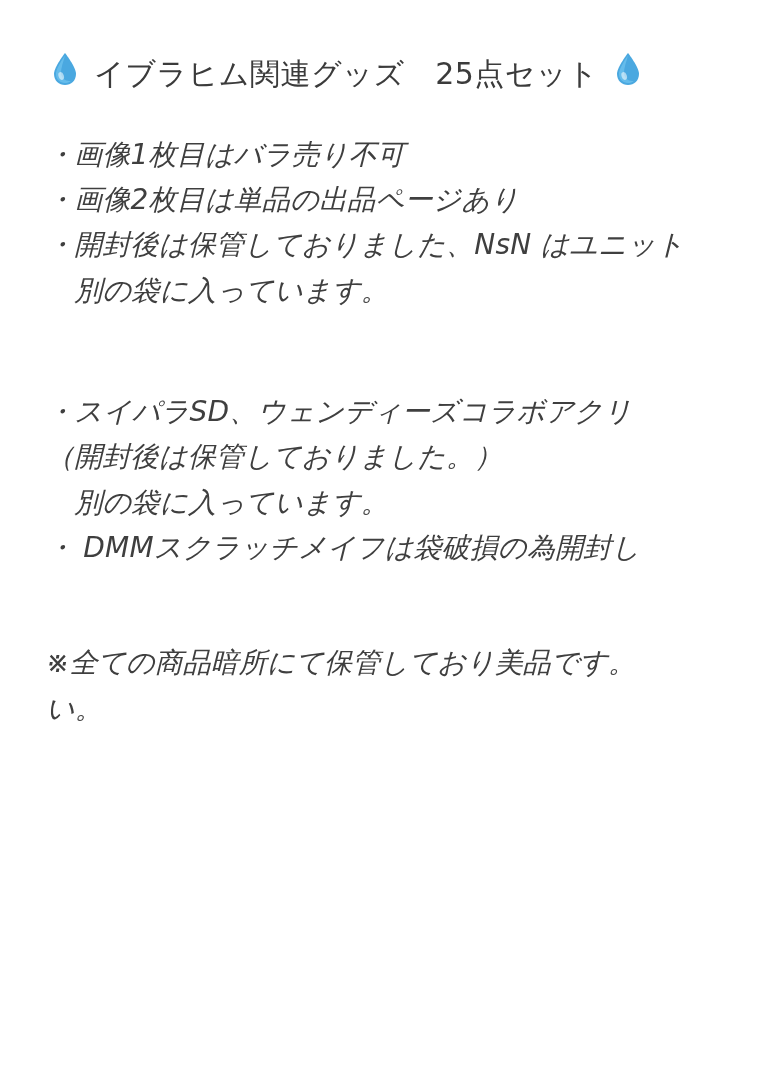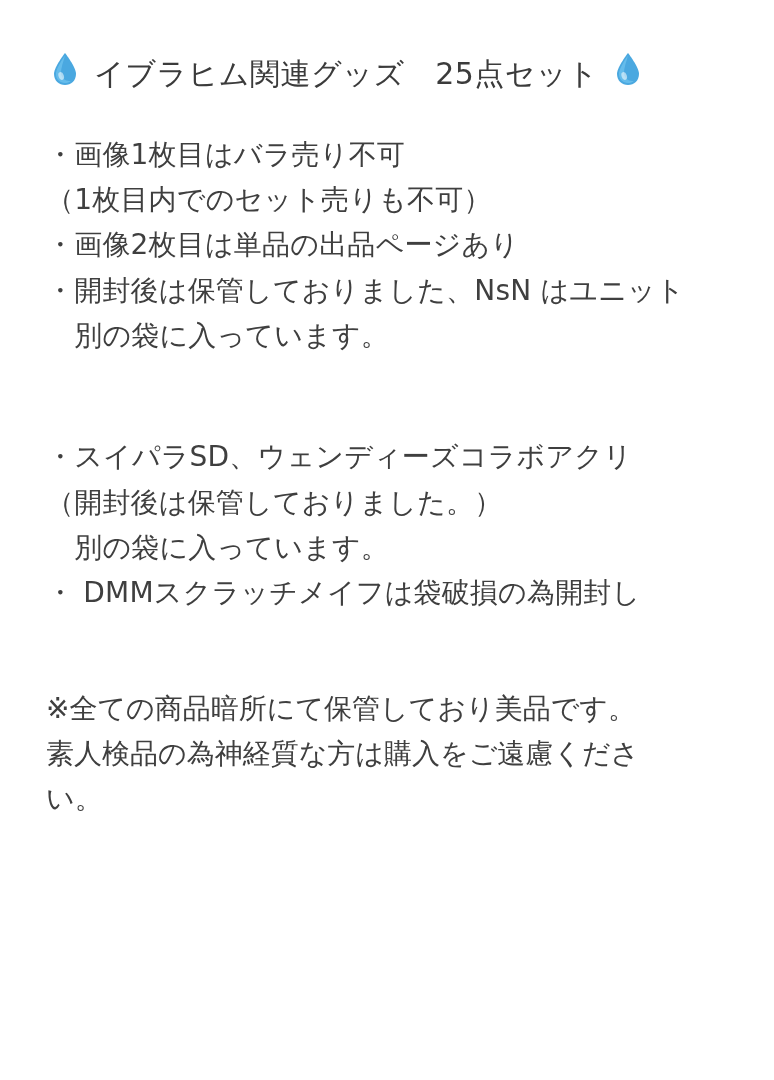--- a/index.html
+++ b/index.html
@@ -40,20 +40,21 @@
   }
   .block {
     margin-top: 36px;
   }
   .line {
     font-size: 28px;
     line-height: 1.62;
     color: #3f3f3f;
     letter-spacing: 0.2px;
     white-space: pre;
+    font-style: italic;
   }
   .gap-lg { height: 76px; }
   .gap-md { height: 70px; }
   .note .line {
     letter-spacing: 0px;
   }
 </style>
 </head>
 <body>
 
@@ -72,36 +73,34 @@
       <svg width="26" height="34" viewBox="0 0 26 34" xmlns="http://www.w3.org/2000/svg">
         <path d="M13 1 C13 1 2 15 2 22 C2 28.6 6.9 33 13 33 C19.1 33 24 28.6 24 22 C24 15 13 1 13 1 Z" fill="#4aa8e0"></path>
         <path d="M13 3.5 C13 3.5 4 16 4 22 C4 27.3 8 31 13 31 C15.2 31 17.2 30.2 18.7 28.9 C14 29.6 9 26.6 9 20.5 C9 15.7 11.4 9.6 13 3.5 Z" fill="#6fc3ef" opacity="0.75"></path>
         <ellipse cx="9.2" cy="24" rx="2.6" ry="4" fill="#ffffff" opacity="0.55" transform="rotate(-20 9.2 24)"></ellipse>
       </svg>
     </span>
   </div>
 
   <div class="block">
     <div class="line">・画像1枚目はバラ売り不可</div>
-    <div class="line">（1枚目内でのセット売りも不可）</div>
     <div class="line">・画像2枚目は単品の出品ページあり</div>
     <div class="line">・開封後は保管しておりました、NsN はユニット</div>
     <div class="line">　別の袋に入っています。</div>
   </div>
 
   <div class="gap-lg"></div>
 
   <div>
     <div class="line">・スイパラSD、ウェンディーズコラボアクリ</div>
     <div class="line">（開封後は保管しておりました。）</div>
     <div class="line">　別の袋に入っています。</div>
     <div class="line">・ DMMスクラッチメイフは袋破損の為開封し</div>
   </div>
 
   <div class="gap-md"></div>
 
   <div class="note">
     <div class="line">※全ての商品暗所にて保管しており美品です。</div>
-    <div class="line">素人検品の為神経質な方は購入をご遠慮くださ</div>
     <div class="line">い。</div>
   </div>
 
 </div>
 
 </body></html>

